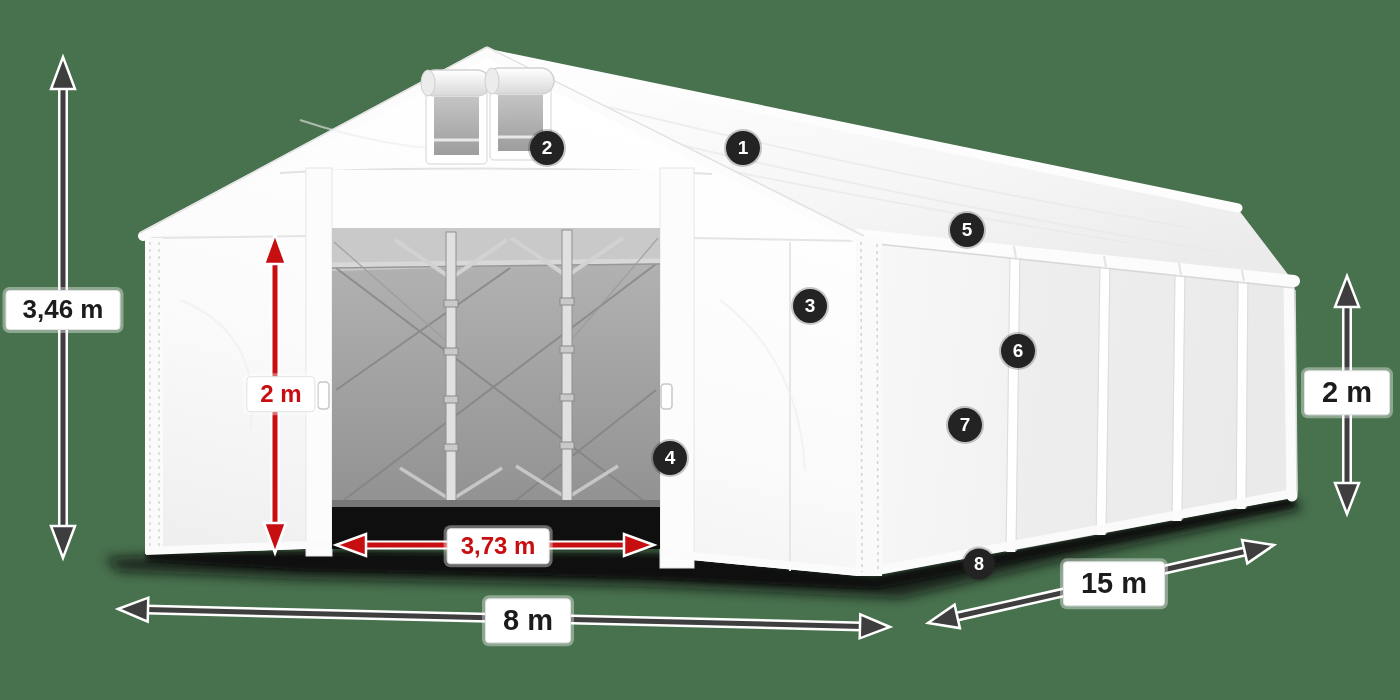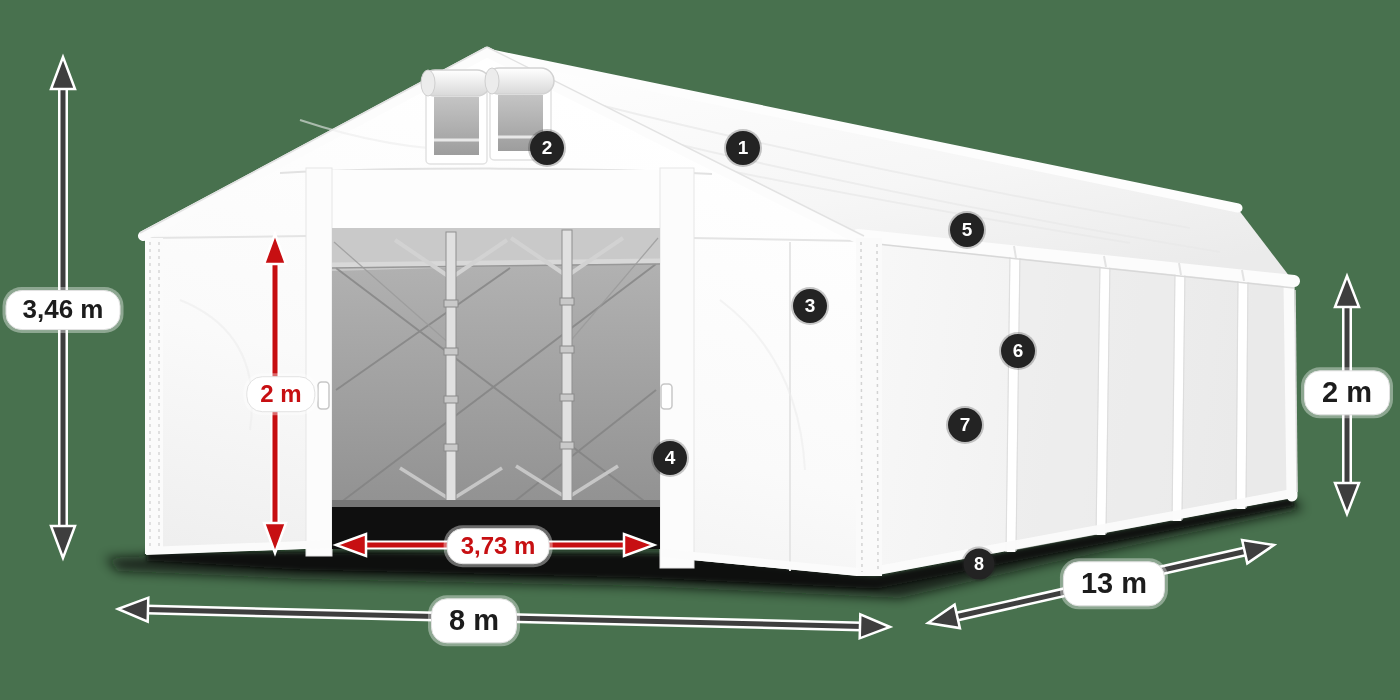--- a/index.html
+++ b/index.html
@@ -1,33 +1,33 @@
 <!DOCTYPE html>
 <html><head>
 <meta charset="utf-8">
 <style>
   html,body{margin:0;padding:0;background:#48714e;}
   .stage{position:relative;width:1400px;height:700px;background:#48714e;overflow:hidden;
          font-family:"Liberation Sans", sans-serif;}
   .stage svg{position:absolute;left:0;top:0;}
   .pill{position:absolute;transform:translate(-50%,-50%);background:#ffffff;
-        border:1px solid #e2e2e2;border-radius:16px;padding:4px 16px;
+        border:1px solid #e2e2e2;border-radius:4px;padding:4px 16px;
         font-weight:bold;color:#1c1c1c;white-space:nowrap;z-index:6;
         box-shadow:0 0 0 3px rgba(255,255,255,0.38);font-size:26px;line-height:1.15;}
   .pill.red{color:#c70f12;font-size:24px;padding:3px 13px;}
   .pill.big{font-size:29px;padding:5px 17px;}
   .badge{position:absolute;transform:translate(-50%,-50%);width:34px;height:34px;
          border-radius:50%;background:#232323;color:#ffffff;display:flex;
          align-items:center;justify-content:center;font-weight:bold;font-size:19px;
          z-index:5;box-shadow:0 0 0 2px rgba(35,35,35,0.25);}
   
   .p-346{left:63px;top:310px;}
   .p-doorh{left:281px;top:394px;}
   .p-doorw{left:498px;top:546px;text-align:center;}
-  .p-8{left:474px;top:621px;}
+  .p-8{left:528px;top:621px;}
   .p-10{left:1114px;top:584px;}
   .p-2r{left:1347px;top:393px;}
   
   .b1{left:743px;top:148px;}
   .b2{left:547px;top:148px;}
   .b3{left:810px;top:306px;}
   .b4{left:670px;top:458px;}
   .b5{left:967px;top:230px;}
   .b6{left:1018px;top:351px;}
   .b7{left:965px;top:425px;}
@@ -266,21 +266,21 @@
       <polygon points="1347,276 1335,307 1359,307" fill="#3e3e3e" stroke="#ffffff" stroke-width="2.5"></polygon>
       <polygon points="1347,514 1335,483 1359,483" fill="#3e3e3e" stroke="#ffffff" stroke-width="2.5"></polygon>
     </g>
   </g>
 </svg>
 
 <div class="pill p-346"><span>3,46 m</span></div>
 <div class="pill red p-doorh"><span>2 m</span></div>
 <div class="pill red p-doorw"><span>3,73 m</span></div>
 <div class="pill big p-8"><span>8 m</span></div>
-<div class="pill big p-10"><span>13 m</span></div>
+<div class="pill big p-10"><span>15 m</span></div>
 <div class="pill big p-2r"><span>2 m</span></div>
 
 <div class="badge b1">1</div>
 <div class="badge b2">2</div>
 <div class="badge b3">3</div>
 <div class="badge b4">4</div>
 <div class="badge b5">5</div>
 <div class="badge b6">6</div>
 <div class="badge b7">7</div>
 <div class="badge b8">8</div>

